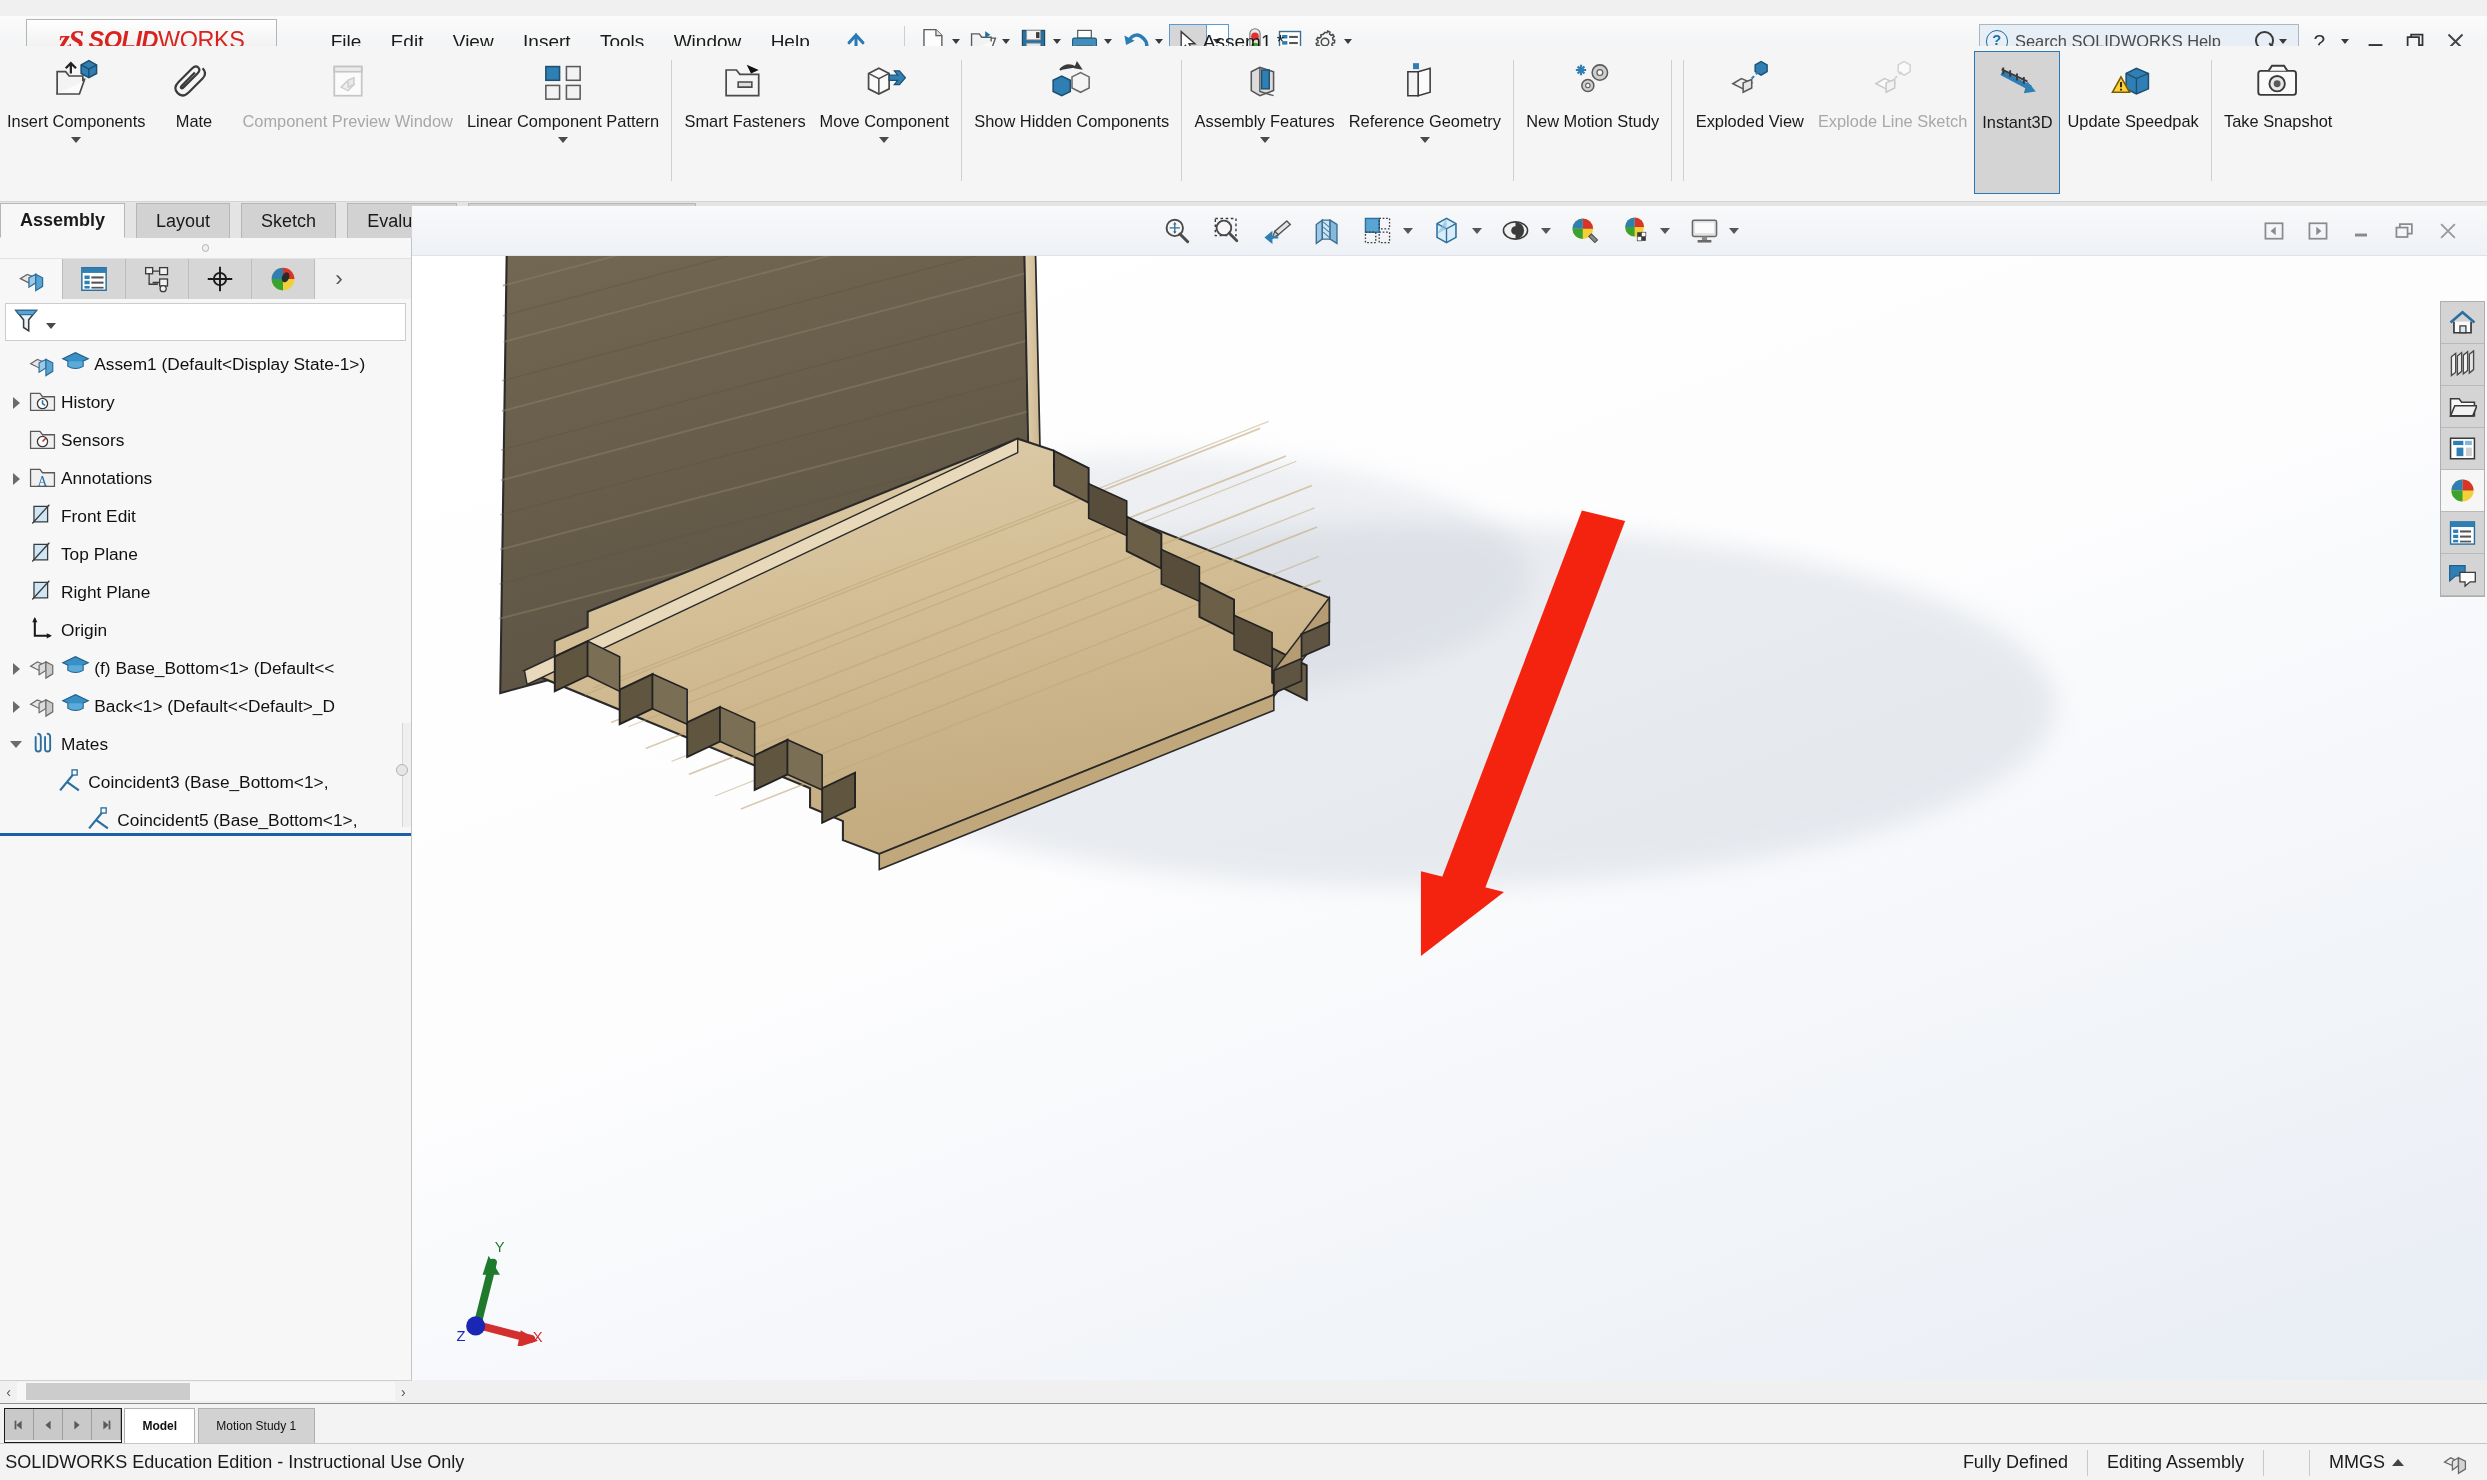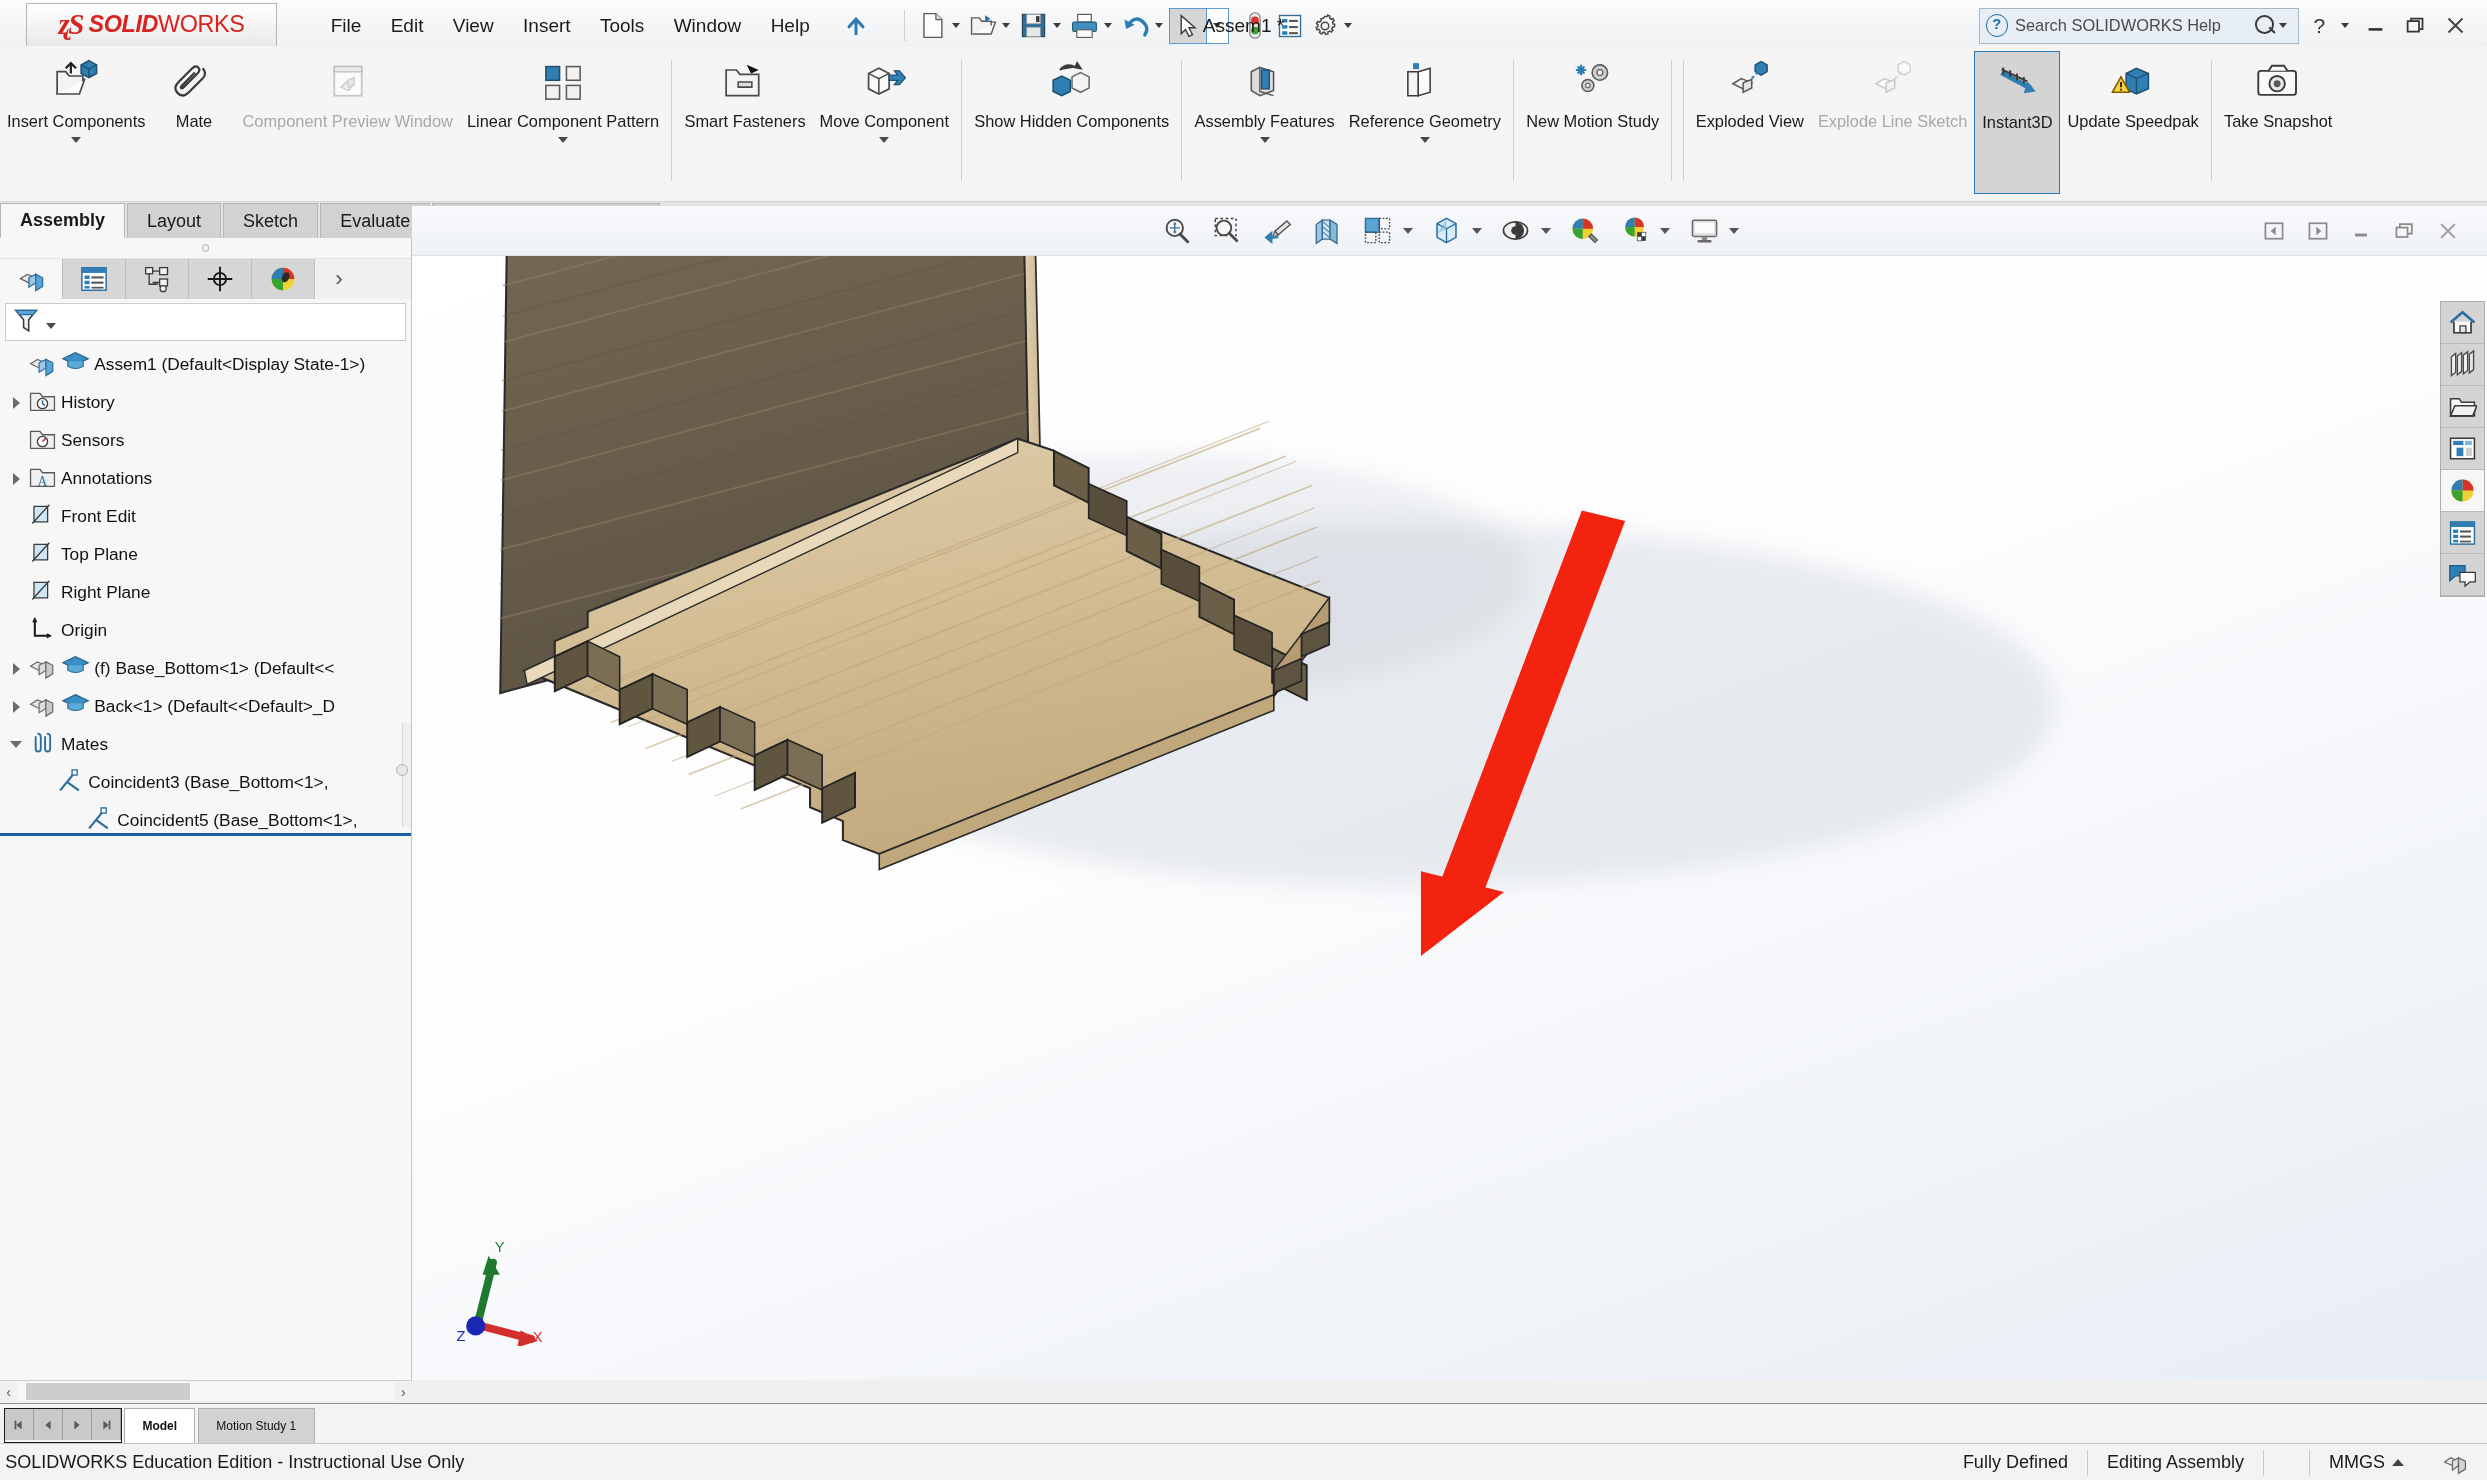--- a/index.html
+++ b/index.html
@@ -7,21 +7,21 @@
     width: 2487px; height: 1481px;
     font-family: "Liberation Sans", sans-serif;
     background: #f0f0f0;
     overflow: hidden;
     -webkit-font-smoothing: antialiased;
   }
   body { position: relative; }
 
   
   .titlebar {
-    position: absolute; left: 0; top: 0; width: 2487px; height: 52px;
+    position: absolute; left: 0; top: 16px; width: 2487px; height: 52px;
     background: linear-gradient(#fbfbfb, #eef0f2);
     border-bottom: 0.9px solid #c8ccd0;
     display: flex; align-items: center;
   }
   .logo-box {
     width: 251px; height: 44px; margin-left: 26px;
     background: linear-gradient(#ffffff, #e9e9e9);
     border: 0.9px solid #b5b5b5;
     display: flex; align-items: center; justify-content: center;
     position: relative; top: -0.9px;
@@ -109,21 +109,21 @@
   }
 
   
   .cmdtabs {
     position: absolute; left: 0; top: 202px; width: 2487px; height: 36px;
     background: #e4e4e4; display: flex; align-items: flex-end;
   }
   .ctab {
     height: 35px; padding: 12px 19px; display: flex; align-items: center;
     font-size: 18px; color: #1a1a1a; background: #d2d2d2;
-    border: 0.9px solid #b6b6b6; border-bottom: none; margin-right: 2px;
+    border: 0.9px solid #b6b6b6; border-bottom: none; margin-right: 11px;
   }
   .ctab.sel { background: #f7f7f7; font-weight: bold; border-bottom: 0.9px solid #f7f7f7; }
 
   
   .gfx {
     position: absolute; left: 412px; top: 238px; width: 2075px; height: 1142px;
     background: linear-gradient(160deg, #ffffff 0%, #fdfdfe 45%, #e8edf4 100%);
     overflow: hidden;
   }
   .viewtoolbar {

